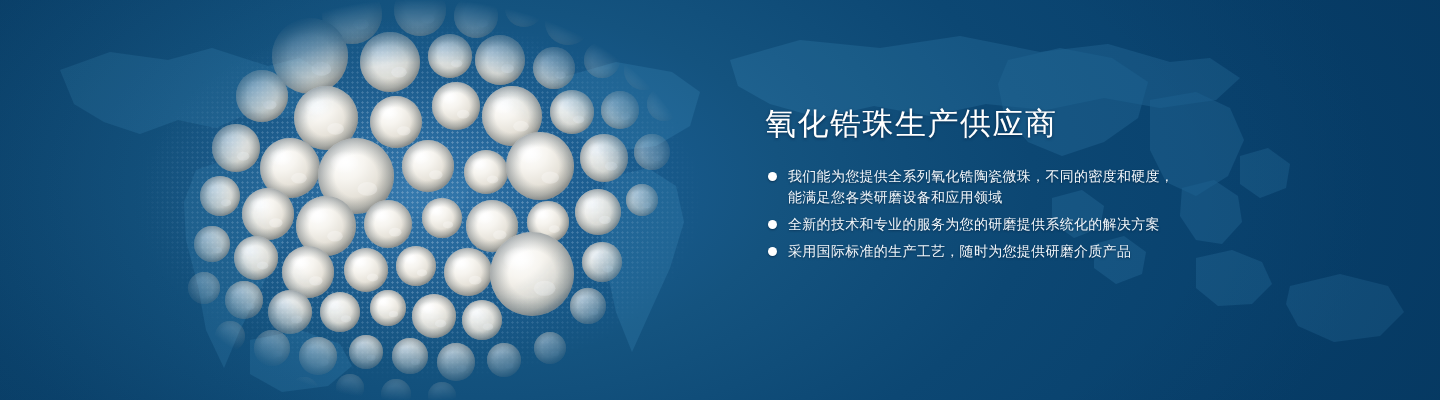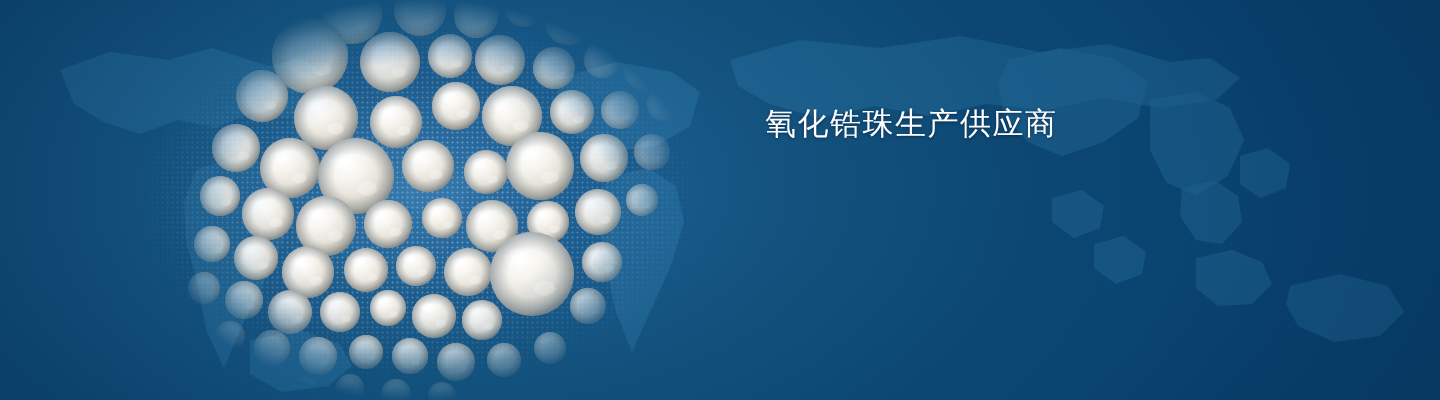--- a/index.html
+++ b/index.html
@@ -277,15 +277,34 @@
           <use href="#b" transform="translate(322,396) scale(14)"></use>
         </g>
       </svg>
     </div>
   </div>
 
   <div class="copy">
 
     <h1 class="headline">氧化锆珠生产供应商</h1>
 
+    <ul class="bullets">
+
+      <li class="bullet">
+        <span class="bullet-dot"></span>
+        <span class="bullet-line">我们能为您提供全系列氧化锆陶瓷微珠，不同的密度和硬度，</span>
+        <span class="bullet-line">能满足您各类研磨设备和应用领域</span>
+      </li>
+
+      <li class="bullet">
+        <span class="bullet-dot"></span>
+        <span class="bullet-line">全新的技术和专业的服务为您的研磨提供系统化的解决方案</span>
+      </li>
+
+      <li class="bullet">
+        <span class="bullet-dot"></span>
+        <span class="bullet-line">采用国际标准的生产工艺，随时为您提供研磨介质产品</span>
+      </li>
+
+    </ul>
   </div>
 
 </div>
 
 </body></html>

